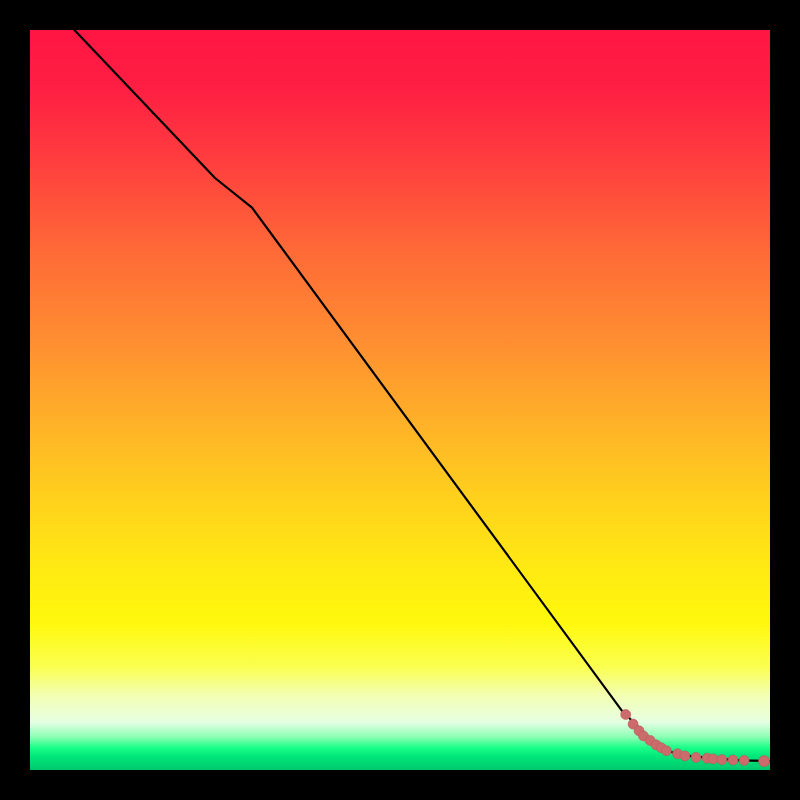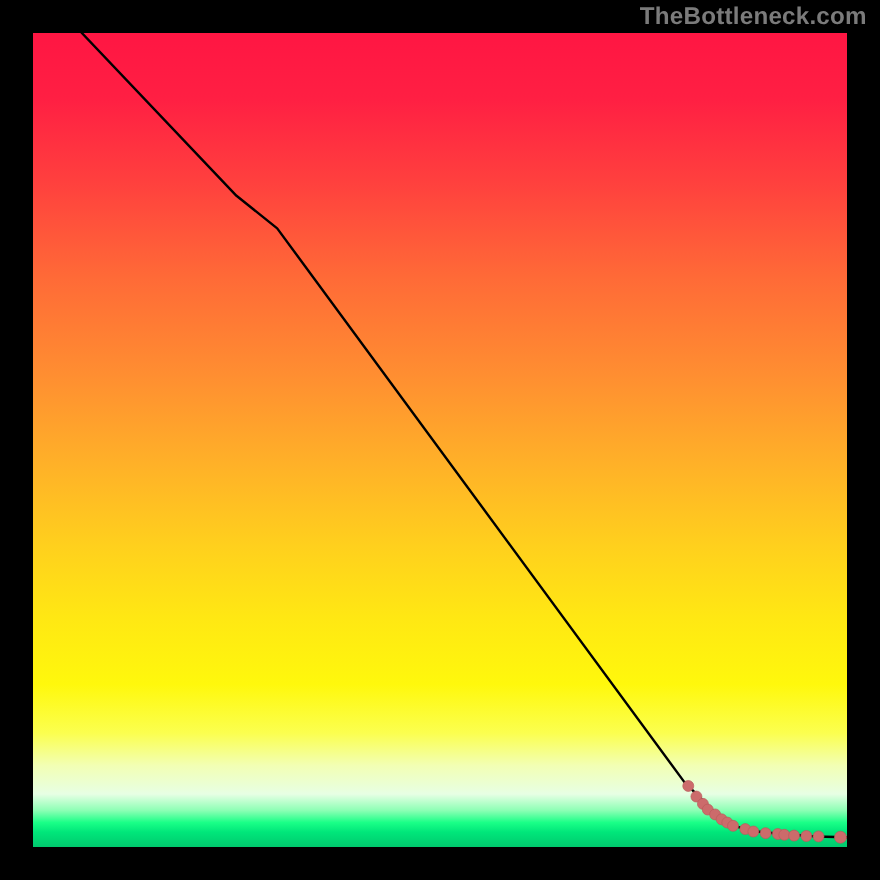--- a/index.html
+++ b/index.html
@@ -61,21 +61,20 @@
   }
   svg.overlay {
     position: absolute;
     inset: 0;
   }
 </style>
 </head>
 <body>
 
 <div class="frame">
-  <div class="watermark">TheBottleneck.com</div>
 
   <div class="plot-area">
     <div class="gradient"></div>
     <svg class="overlay" id="overlay" viewBox="0 0 740 740" preserveAspectRatio="none">
         <path d="M44.40 0.00 L185.00 148.00 L222.00 177.60 L592.00 680.80 L629.00 717.80 L651.20 725.20 L680.80 728.16 L710.40 730.38 L740.00 731.12" fill="none" stroke="#000000" stroke-width="2.2" stroke-linecap="round" stroke-linejoin="round"></path>
         <circle cx="595.70" cy="684.50" r="5" fill="#cc6b6b" stroke="#b95a5a" stroke-width="0.6"></circle>
         <circle cx="603.10" cy="694.12" r="5" fill="#cc6b6b" stroke="#b95a5a" stroke-width="0.6"></circle>
         <circle cx="609.02" cy="700.78" r="5" fill="#cc6b6b" stroke="#b95a5a" stroke-width="0.6"></circle>
         <circle cx="613.46" cy="705.96" r="5" fill="#cc6b6b" stroke="#b95a5a" stroke-width="0.6"></circle>
         <circle cx="620.12" cy="710.40" r="5" fill="#cc6b6b" stroke="#b95a5a" stroke-width="0.6"></circle>

